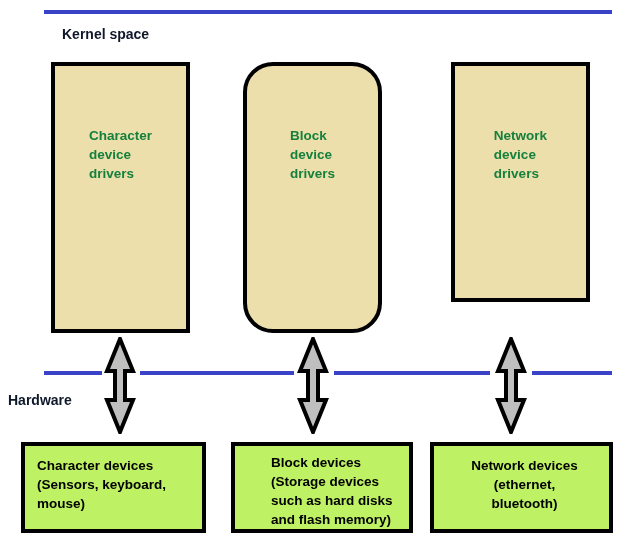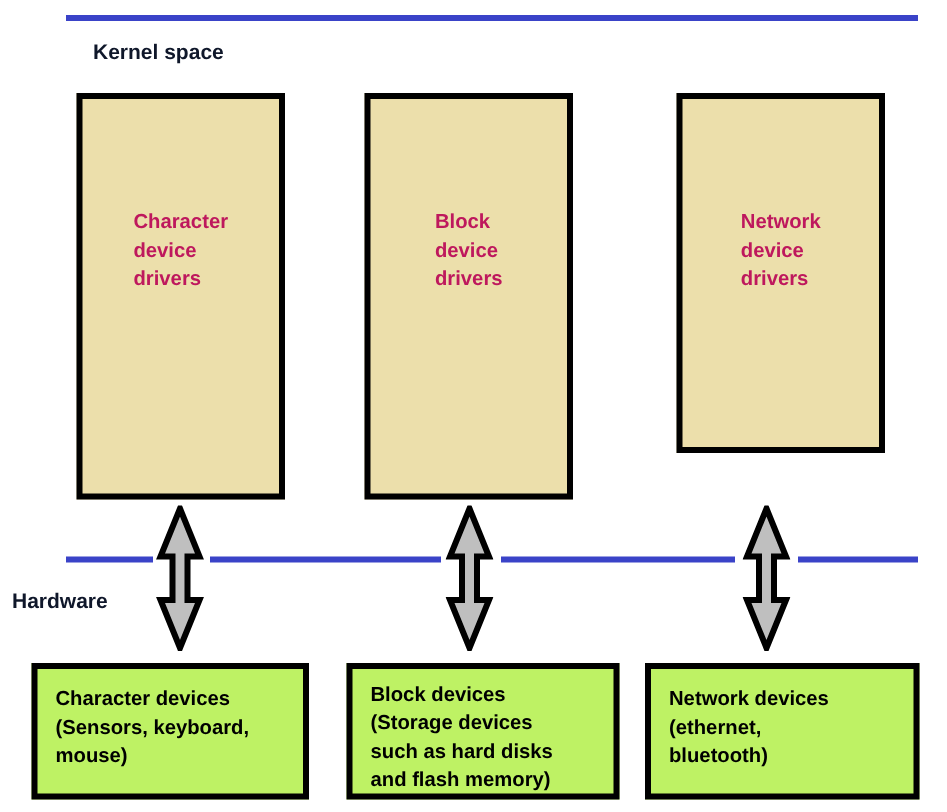--- a/index.html
+++ b/index.html
@@ -44,22 +44,21 @@
   }
   .driver-box .box-text {
     position: absolute;
     top: 60px;
     left: 0;
     right: 0;
     text-align: center;
     font-size: 13.5px;
     font-weight: bold;
     line-height: 19px;
-    color: #be185d;
-    margin-top: 12px;
+    color: #15803d;
   }
   .driver-box .box-text .inner {
     display: inline-block;
     text-align: left;
   }
 
   
   .device-box {
     position: absolute;
     background: #bef264;
@@ -71,20 +70,21 @@
     left: 12px;
     right: 6px;
     top: 10px;
     font-size: 13.5px;
     font-weight: bold;
     line-height: 19px;
     color: #000000;
   }
   .device-box.tall .box-text {
     top: 7px;
+    margin-left: 24px;
   }
 
   
   .arrow-dbl {
     position: absolute;
   }
   .arrow-dbl svg {
     display: block;
   }
 </style>
@@ -100,21 +100,21 @@
   <div class="driver-box" style="left:51px; top:62px; width:139px; height:271px;">
     <div class="box-text">
       <span class="inner">
         <span>Character</span><br>
         <span>device</span><br>
         <span>drivers</span>
       </span>
     </div>
   </div>
 
-  <div class="driver-box" style="left:243px; top:62px; width:139px; height:271px;">
+  <div class="driver-box" style="left:243px; top:62px; width:139px; height:271px;border-radius:30px;">
     <div class="box-text">
       <span class="inner">
         <span>Block</span><br>
         <span>device</span><br>
         <span>drivers</span>
       </span>
     </div>
   </div>
 
   <div class="driver-box" style="left:451px; top:62px; width:139px; height:240px;">
@@ -162,21 +162,21 @@
 
   <div class="device-box tall" style="left:231px; top:442px; width:182px; height:91px;">
     <div class="box-text">
       <span>Block devices</span><br>
       <span>(Storage devices</span><br>
       <span>such as hard disks</span><br>
       <span>and flash memory)</span>
     </div>
   </div>
 
-  <div class="device-box" style="left:430px; top:442px; width:183px; height:91px;">
+  <div class="device-box" style="left:430px; top:442px; width:183px; height:91px;text-align:center;">
     <div class="box-text">
       <span>Network devices</span><br>
       <span>(ethernet,</span><br>
       <span>bluetooth)</span>
     </div>
   </div>
 
 </div>
 
 </body></html>

